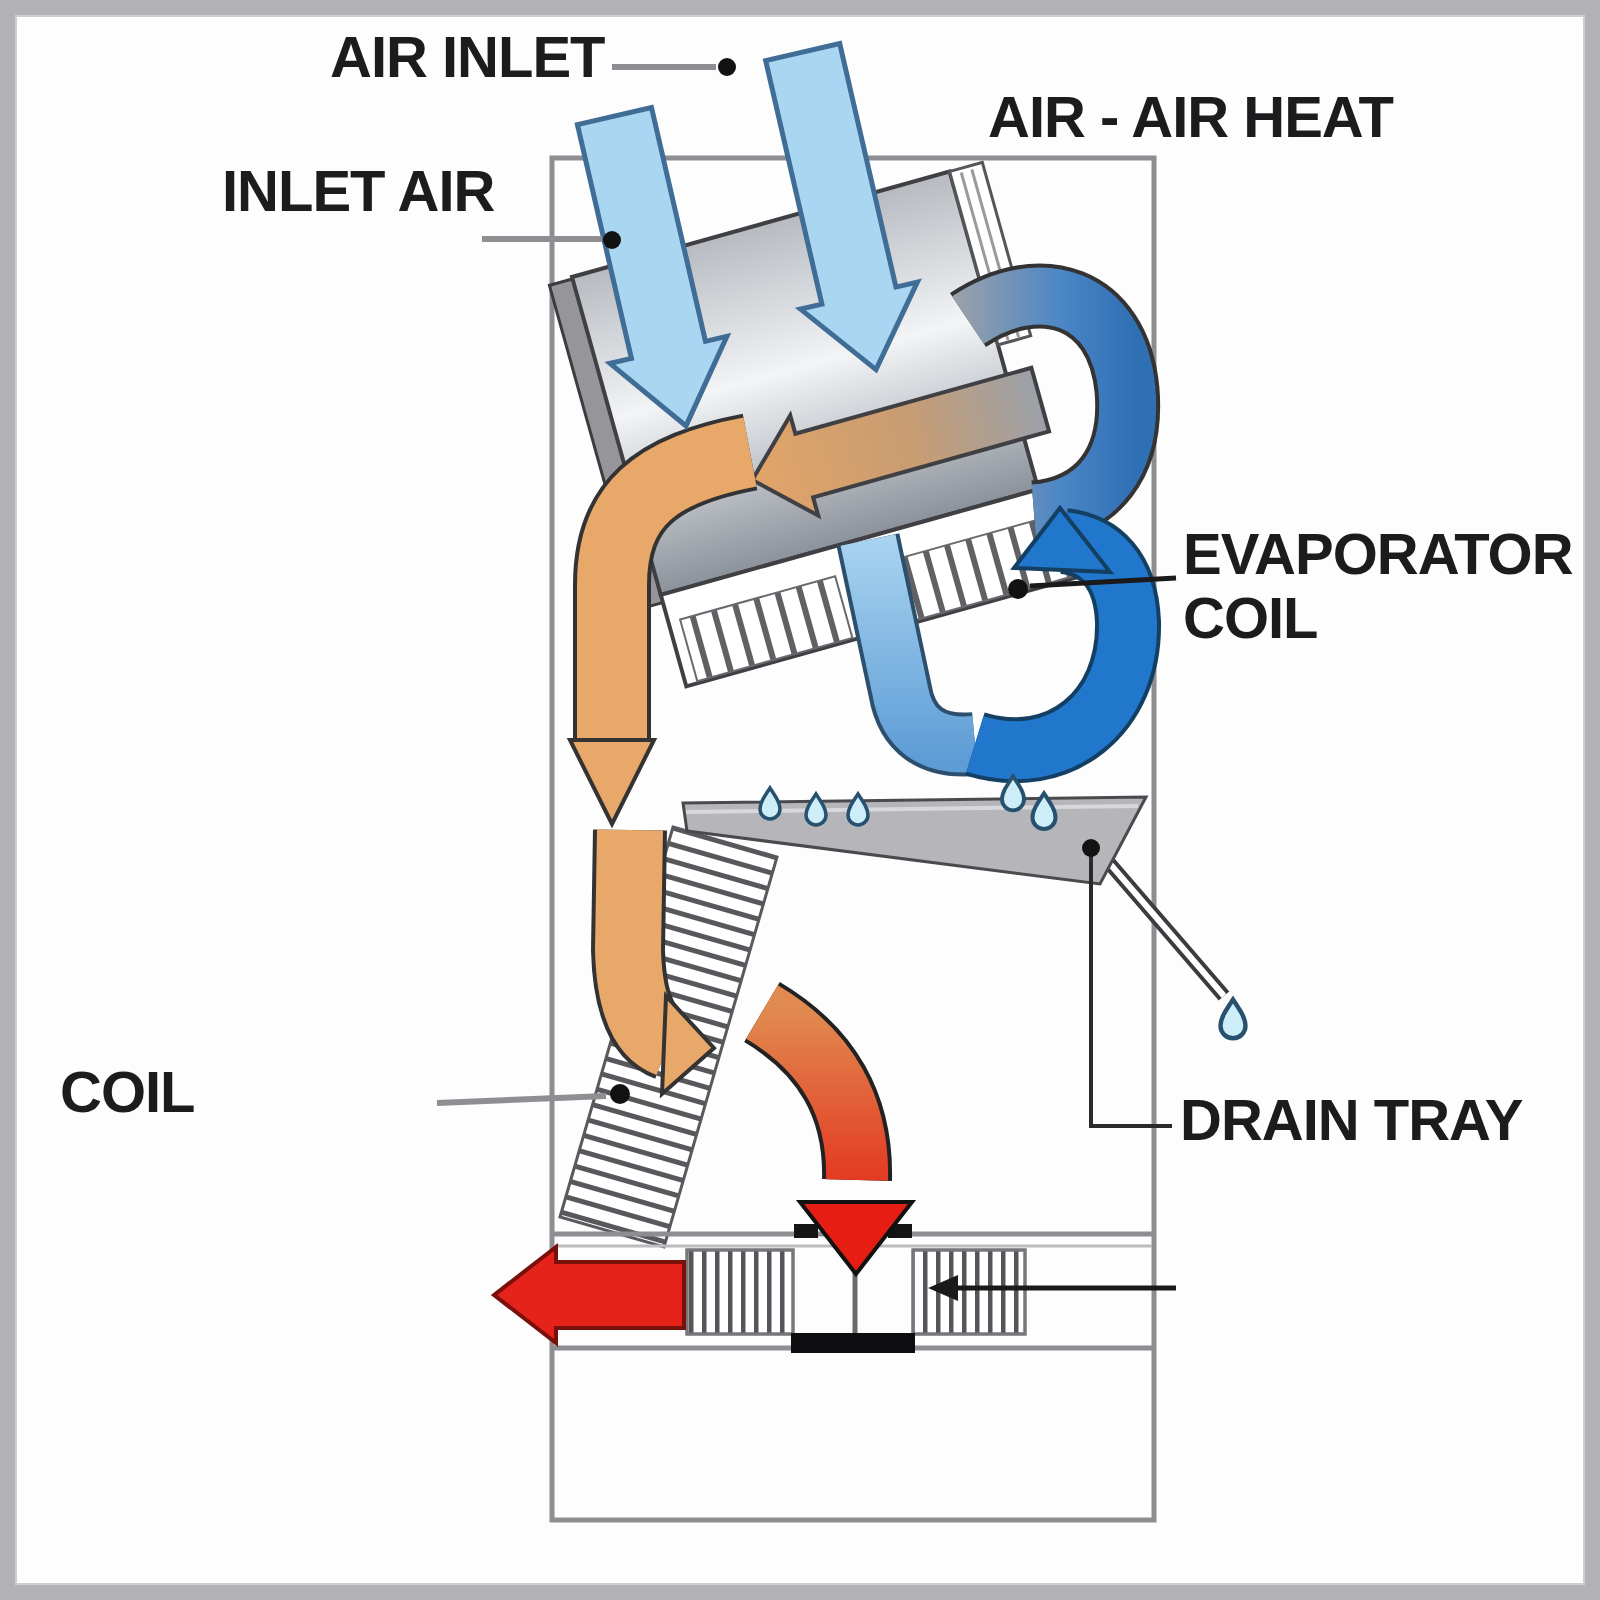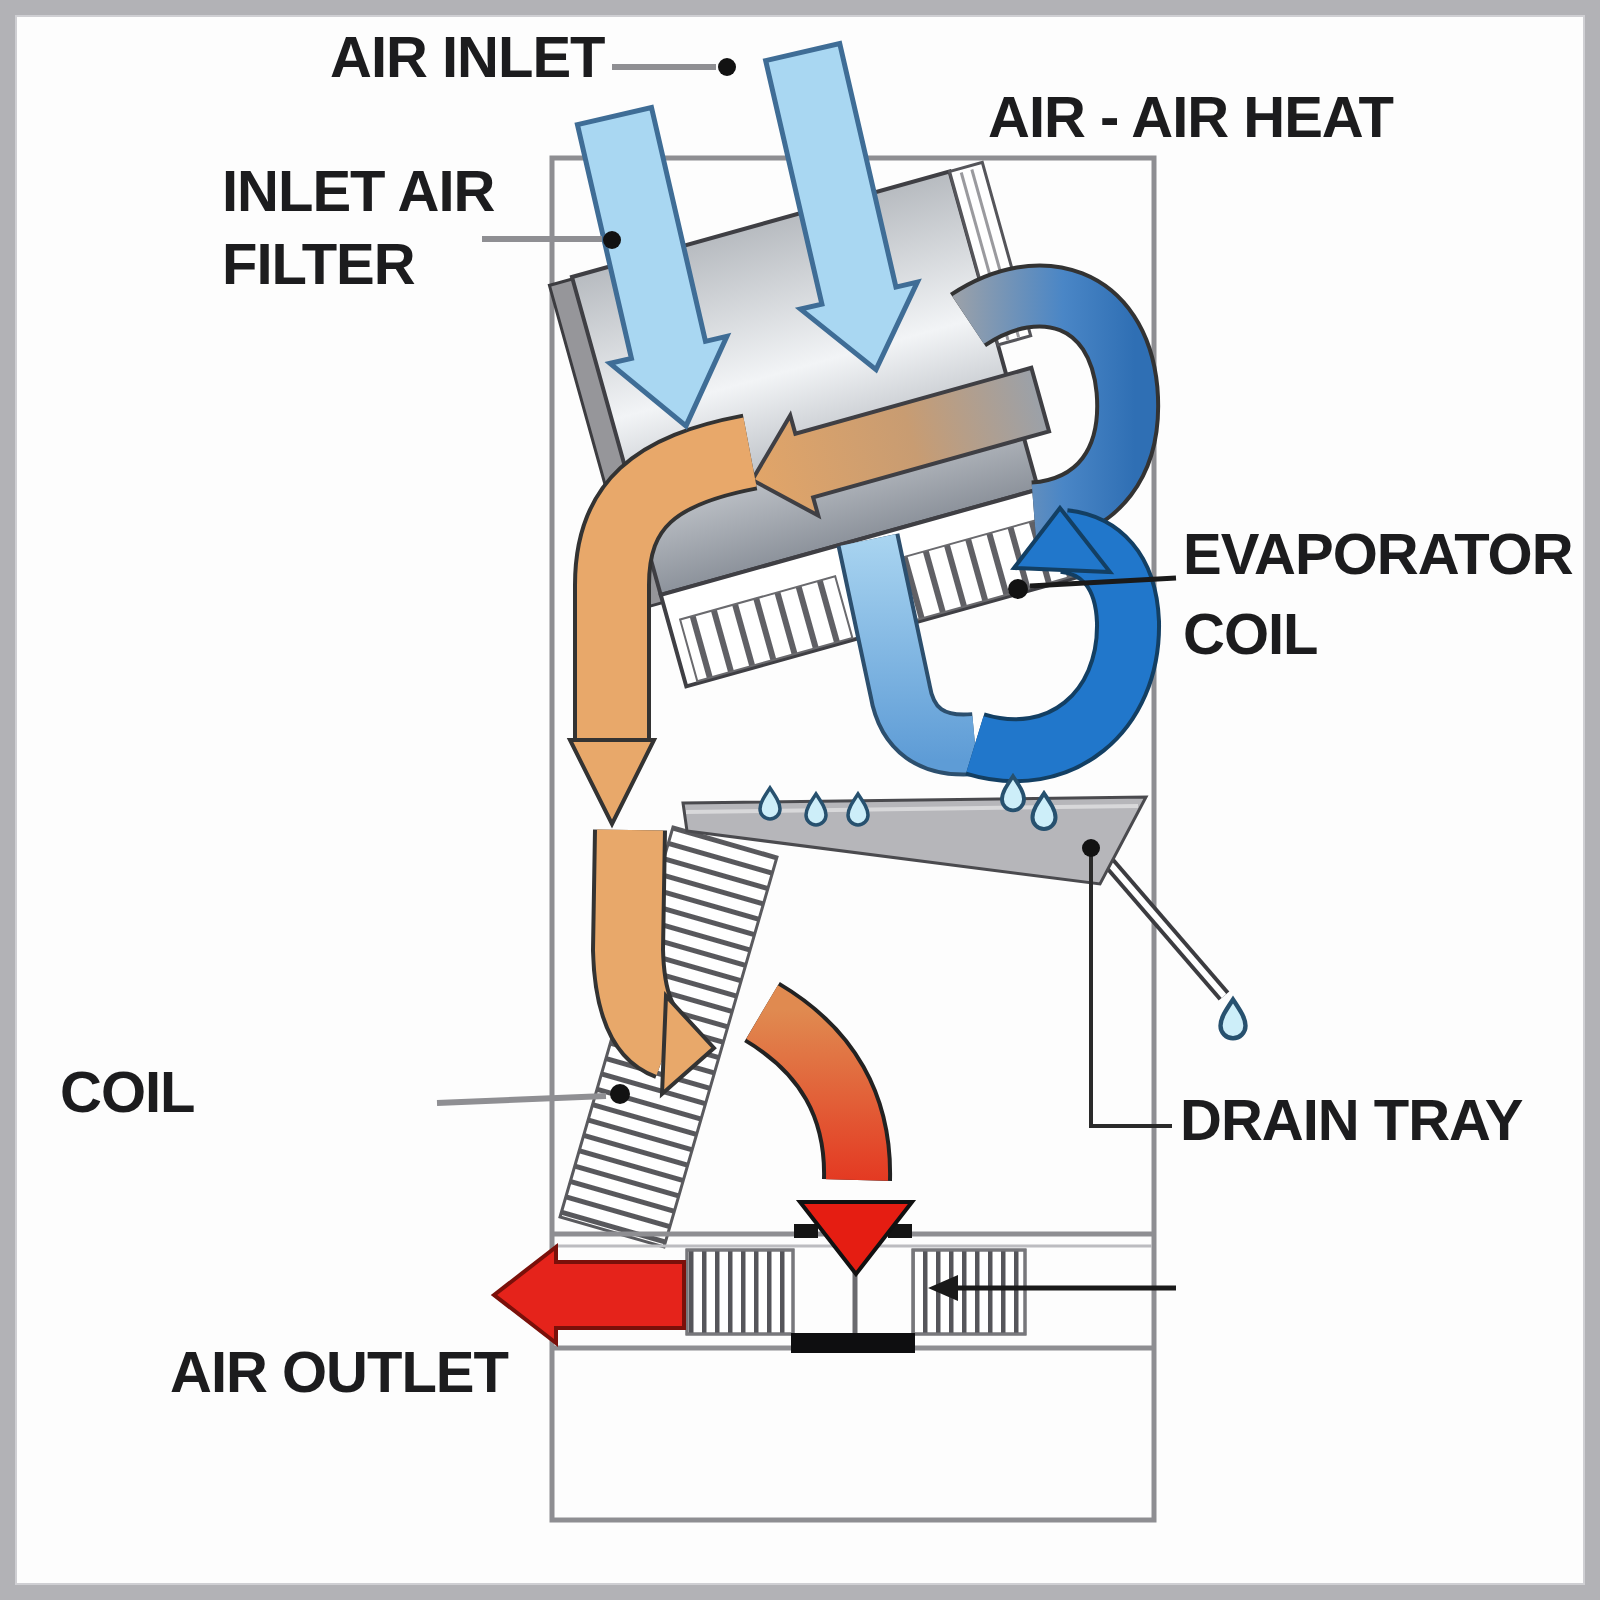--- a/index.html
+++ b/index.html
@@ -6,21 +6,21 @@
   .stage{
     position:relative;width:1600px;height:1600px;background:#fdfdfd;
     overflow:hidden;font-family:"Liberation Sans","DejaVu Sans",sans-serif;
   }
   .stage svg{position:absolute;left:0;top:0;z-index:1;}
   .lbl{
     position:absolute;z-index:4;display:flex;flex-direction:column;
     font-weight:bold;font-size:58px;line-height:1;letter-spacing:-1px;
     color:#1c1c1e;white-space:nowrap;
   }
-  .gap21{gap:15px}.gap20{gap:20px}.gap6{gap:22px}.gap26{gap:26px}
+  .gap21{gap:15px}.gap20{gap:20px}.gap6{gap:6px}.gap26{gap:26px}
   .frame{
     position:absolute;inset:0;z-index:6;pointer-events:none;
     border:15px solid #b2b2b6;box-shadow:inset 0 0 0 2px #cfcfd3, 0 0 0 2px #8f8f93 inset;
   }
 </style>
 </head>
 <body>
 
 <div class="stage">
 
@@ -173,33 +173,29 @@
     <line x1="950" y1="1288" x2="1176" y2="1288" stroke="#1a1a1a" stroke-width="5"></line>
     <polygon points="928,1288 958,1275 958,1301" fill="#1a1a1a"></polygon>
   </g>
 </svg>
 
   <div class="lbl" style="left:330px;top:28px">
     <span>AIR INLET</span>
   </div>
   <div class="lbl gap21" style="left:222px;top:162px">
     <span>INLET AIR</span>
-    <span>FILTER</span>
   </div>
   <div class="lbl gap20" style="left:988px;top:88px">
     <span>AIR - AIR HEAT</span>
   </div>
   <div class="lbl gap6" style="left:1183px;top:525px">
     <span>EVAPORATOR</span>
     <span>COIL</span>
   </div>
   <div class="lbl" style="left:1180px;top:1091px">
     <span>DRAIN TRAY</span>
   </div>
   <div class="lbl gap21" style="left:60px;top:1063px">
     <span>COIL</span>
   </div>
-  <div class="lbl" style="left:170px;top:1343px">
-    <span>AIR OUTLET</span>
-  </div>
 
   <div class="frame"></div>
 </div>
 
 </body></html>

